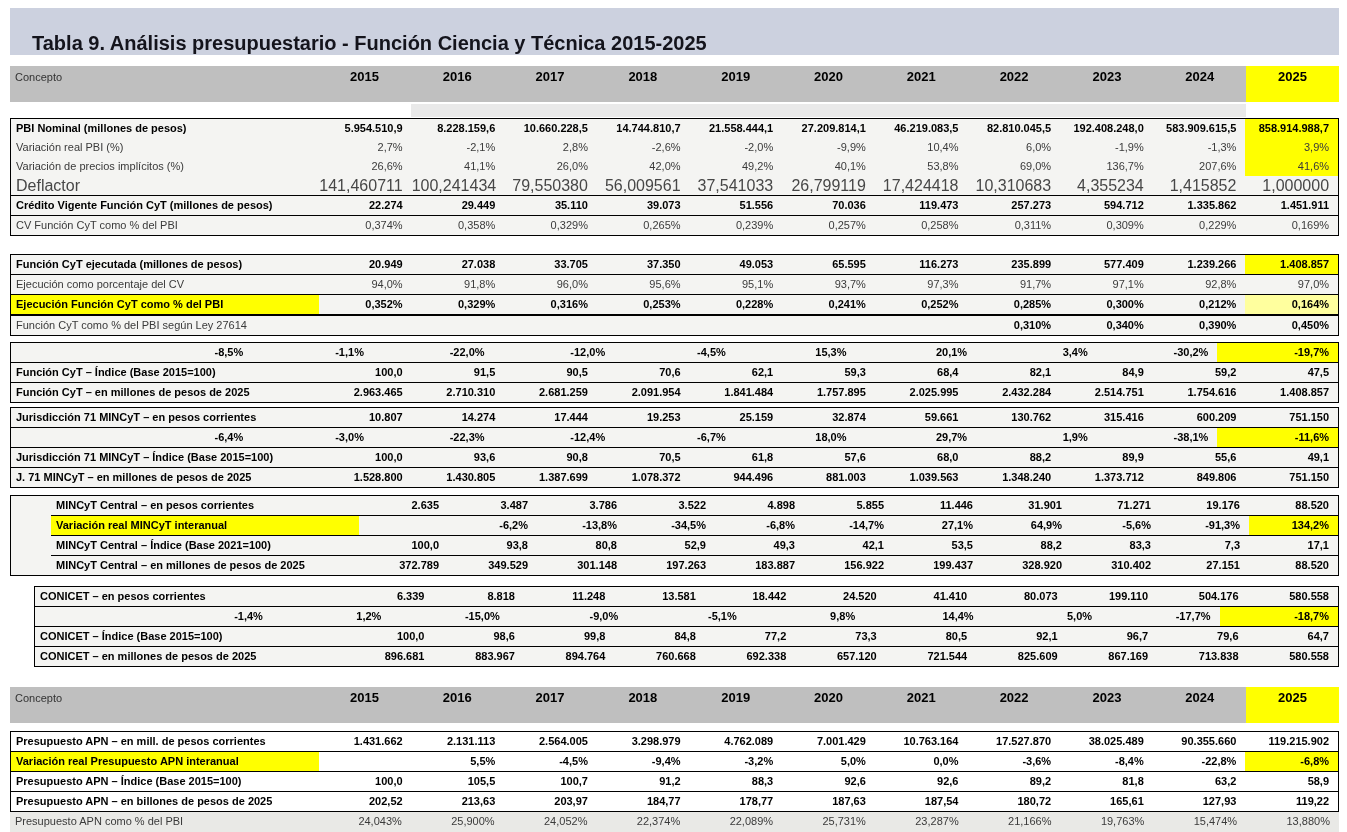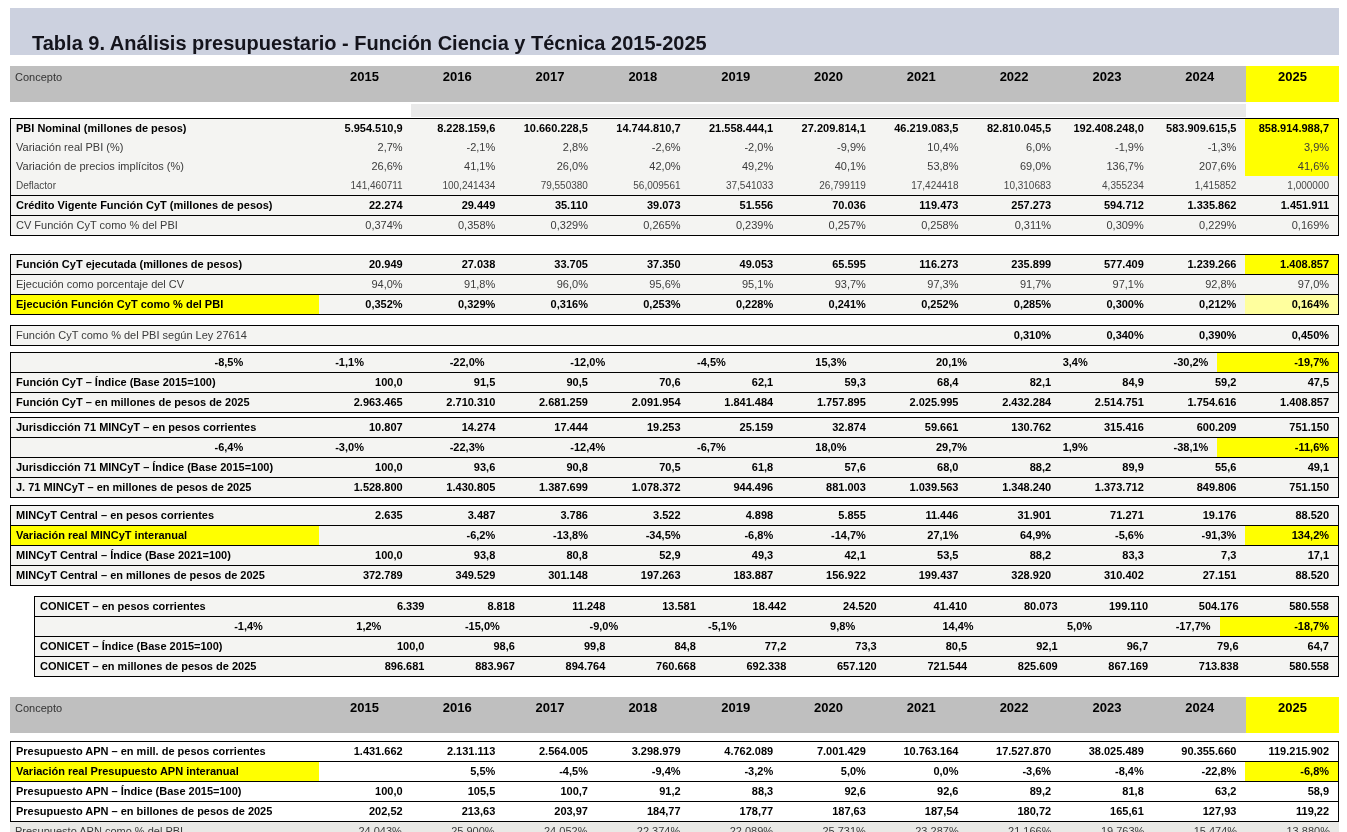--- a/index.html
+++ b/index.html
@@ -30,21 +30,21 @@
   .section.nb { border:none; background:#e9e9e6; }
 
   .row { display:flex; height:19px; line-height:19px; font-size:11px; }
   .row.bt { border-top:1px solid #000; }
   .cell { box-sizing:border-box; white-space:nowrap; overflow:hidden; }
   .cell.label { width:308px; padding-left:5px; }
   .cell.val { flex:1; text-align:right; padding-right:9px; }
 
   .w-bold .label, .w-bold .val { font-weight:bold; color:#000; }
   .w-reg  .label, .w-reg  .val { color:#3a3a3a; }
-  .w-defl .label, .w-defl .val { color:#474747; font-size:10px; }
+  .w-defl .label, .w-defl .val { color:#474747; font-size:16px; }
   .row .val.vb { font-weight:bold; color:#000; }
 
   .cell.label.ly { background:#ffff00; }
   .cell.val.hl-b { background:#ffff00; }
   .cell.val.hl-p { background:#ffff9e; }
 </style>
 </head>
 <body>
 
 <div class="page">
@@ -194,21 +194,21 @@
           <div class="cell val">0,253%</div>
           <div class="cell val">0,228%</div>
           <div class="cell val">0,241%</div>
           <div class="cell val">0,252%</div>
           <div class="cell val">0,285%</div>
           <div class="cell val">0,300%</div>
           <div class="cell val">0,212%</div>
           <div class="cell val hl-p">0,164%</div>
         </div>
       </div>
-      <div class="section" style="margin-top: 10px;">
+      <div class="section" style="">
         <div class="row w-reg">
           <div class="cell label">Función CyT como % del PBI según Ley 27614</div>
           <div class="cell val vb"></div>
           <div class="cell val vb"></div>
           <div class="cell val vb"></div>
           <div class="cell val vb"></div>
           <div class="cell val vb"></div>
           <div class="cell val vb"></div>
           <div class="cell val vb"></div>
           <div class="cell val vb">0,310%</div>
@@ -310,21 +310,21 @@
           <div class="cell val">1.078.372</div>
           <div class="cell val">944.496</div>
           <div class="cell val">881.003</div>
           <div class="cell val">1.039.563</div>
           <div class="cell val">1.348.240</div>
           <div class="cell val">1.373.712</div>
           <div class="cell val">849.806</div>
           <div class="cell val">751.150</div>
         </div>
       </div>
-      <div class="section" style="margin-top: 7px;">
+      <div class="section" style="margin-top: 7px; padding-left: 40px;">
         <div class="row w-bold">
           <div class="cell label">MINCyT  Central – en pesos corrientes</div>
           <div class="cell val">2.635</div>
           <div class="cell val">3.487</div>
           <div class="cell val">3.786</div>
           <div class="cell val">3.522</div>
           <div class="cell val">4.898</div>
           <div class="cell val">5.855</div>
           <div class="cell val">11.446</div>
           <div class="cell val">31.901</div>

